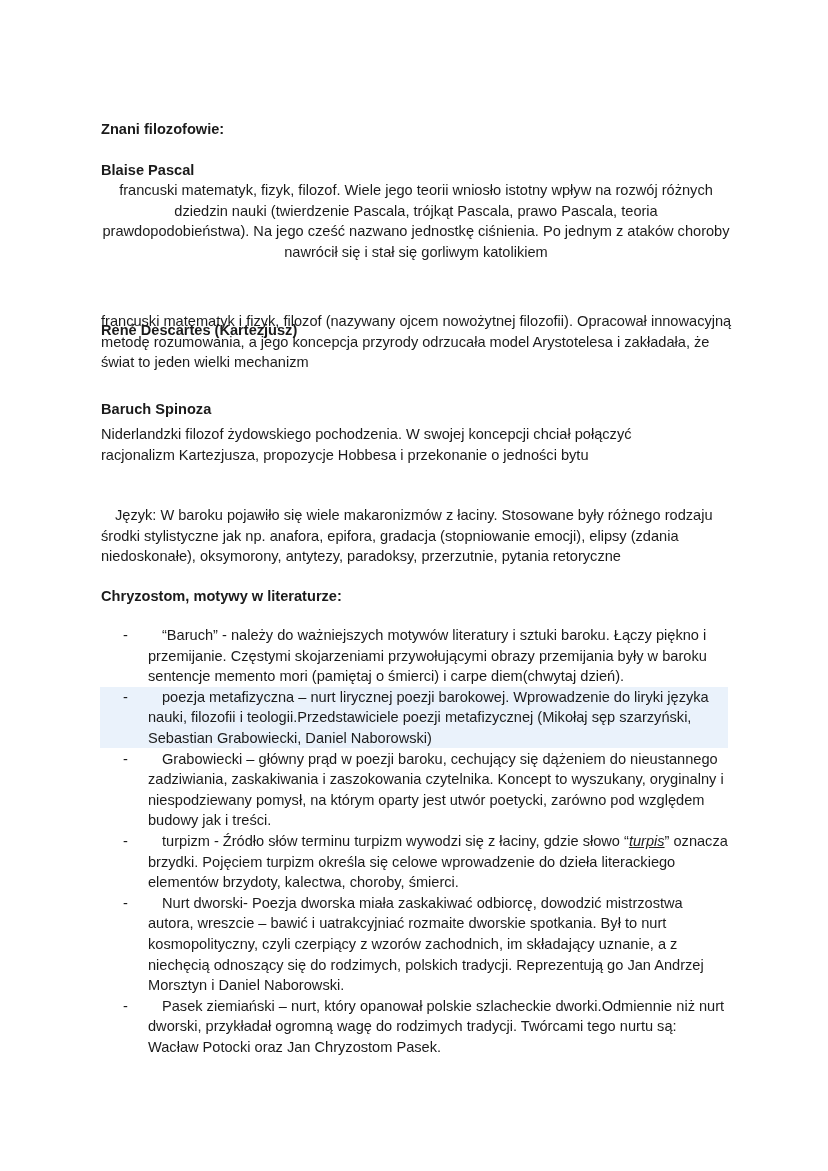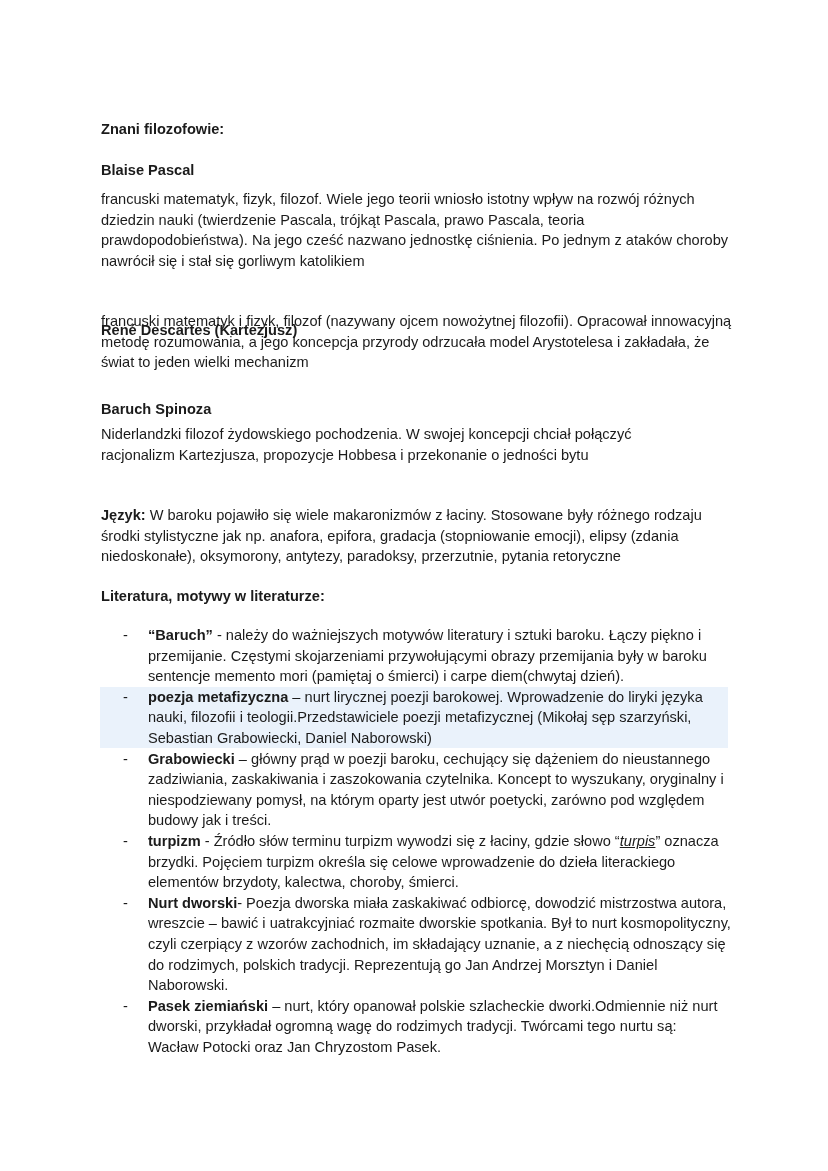--- a/index.html
+++ b/index.html
@@ -19,21 +19,21 @@
     }
     .page {
       position: absolute;
       left: 101px;
       top: 0;
       width: 640px;
     }
     .block { position: absolute; left: 0; width: 640px; }
     .heading { font-weight: bold; }
     p { margin: 0; }
-    .bold { font-weight: bold; }
+    .bold { font-weight: normal; margin-left: 14px; }
     .italic { font-style: italic; text-decoration: underline; }
     .highlight {
       position: absolute;
       left: -1px;
       top: 687px;
       width: 628px;
       height: 61px;
       background: #eaf2fb;
     }
     ul.motifs {
@@ -55,31 +55,31 @@
 </head>
 <body>
 
 <div class="page">
 
   <div class="highlight"></div>
 
   <p class="block heading" style="top:119px;">Znani filozofowie:</p>
 
   <p class="block heading" style="top:160px;">Blaise Pascal</p>
-  <p class="block" style="top:189px; width:630px;">francuski matematyk, fizyk, filozof. Wiele jego teorii wniosło istotny wpływ na rozwój różnych dziedzin nauki (twierdzenie Pascala, trójkąt Pascala, prawo Pascala, teoria prawdopodobieństwa). Na jego cześć nazwano jednostkę ciśnienia. Po jednym z ataków choroby nawrócił się i stał się gorliwym katolikiem</p>
+  <p class="block" style="top:180px; width:630px;text-align:center;">francuski matematyk, fizyk, filozof. Wiele jego teorii wniosło istotny wpływ na rozwój różnych dziedzin nauki (twierdzenie Pascala, trójkąt Pascala, prawo Pascala, teoria prawdopodobieństwa). Na jego cześć nazwano jednostkę ciśnienia. Po jednym z ataków choroby nawrócił się i stał się gorliwym katolikiem</p>
 
   <p class="block heading" style="top:287px;margin-top:33px;">René Descartes (Kartezjusz)</p>
   <p class="block" style="top:311px; width:632px;">francuski matematyk i fizyk, filozof (nazywany ojcem nowożytnej filozofii). Opracował innowacyjną metodę rozumowania, a jego koncepcja przyrody odrzucała model Arystotelesa i zakładała, że świat to jeden wielki mechanizm</p>
 
   <p class="block heading" style="top:399px;">Baruch Spinoza</p>
   <p class="block" style="top:424px; width:600px;">Niderlandzki filozof żydowskiego pochodzenia. W swojej koncepcji chciał połączyć racjonalizm Kartezjusza, propozycje Hobbesa i przekonanie o jedności bytu</p>
 
   <p class="block" style="top:505px; width:628px;"><span class="bold">Język:</span><span> W baroku pojawiło się wiele makaronizmów z łaciny. Stosowane były  różnego rodzaju środki stylistyczne jak np. anafora, epifora, gradacja (stopniowanie emocji), elipsy (zdania niedoskonałe), oksymorony, antytezy, paradoksy, przerzutnie, pytania retoryczne</span></p>
 
-  <p class="block heading" style="top:586px;">Literatura, motywy w literaturze:</p>
+  <p class="block heading" style="top:586px;">Chryzostom, motywy w literaturze:</p>
 
   <ul class="motifs block" style="top:625px; width:630px;">
     <li>
       <span class="dash">-</span>
       <span class="bold">“Baruch”</span><span> -  należy do ważniejszych motywów literatury i sztuki baroku. Łączy piękno i przemijanie. Częstymi skojarzeniami przywołującymi obrazy przemijania były w baroku sentencje memento mori (pamiętaj o śmierci) i carpe diem(chwytaj dzień).</span>
     </li>
     <li>
       <span class="dash">-</span>
       <span class="bold">poezja metafizyczna</span><span> – nurt lirycznej poezji barokowej. Wprowadzenie do liryki języka nauki, filozofii i teologii.Przedstawiciele poezji metafizycznej (Mikołaj sęp szarzyński, Sebastian Grabowiecki, Daniel Naborowski)</span>
     </li>

